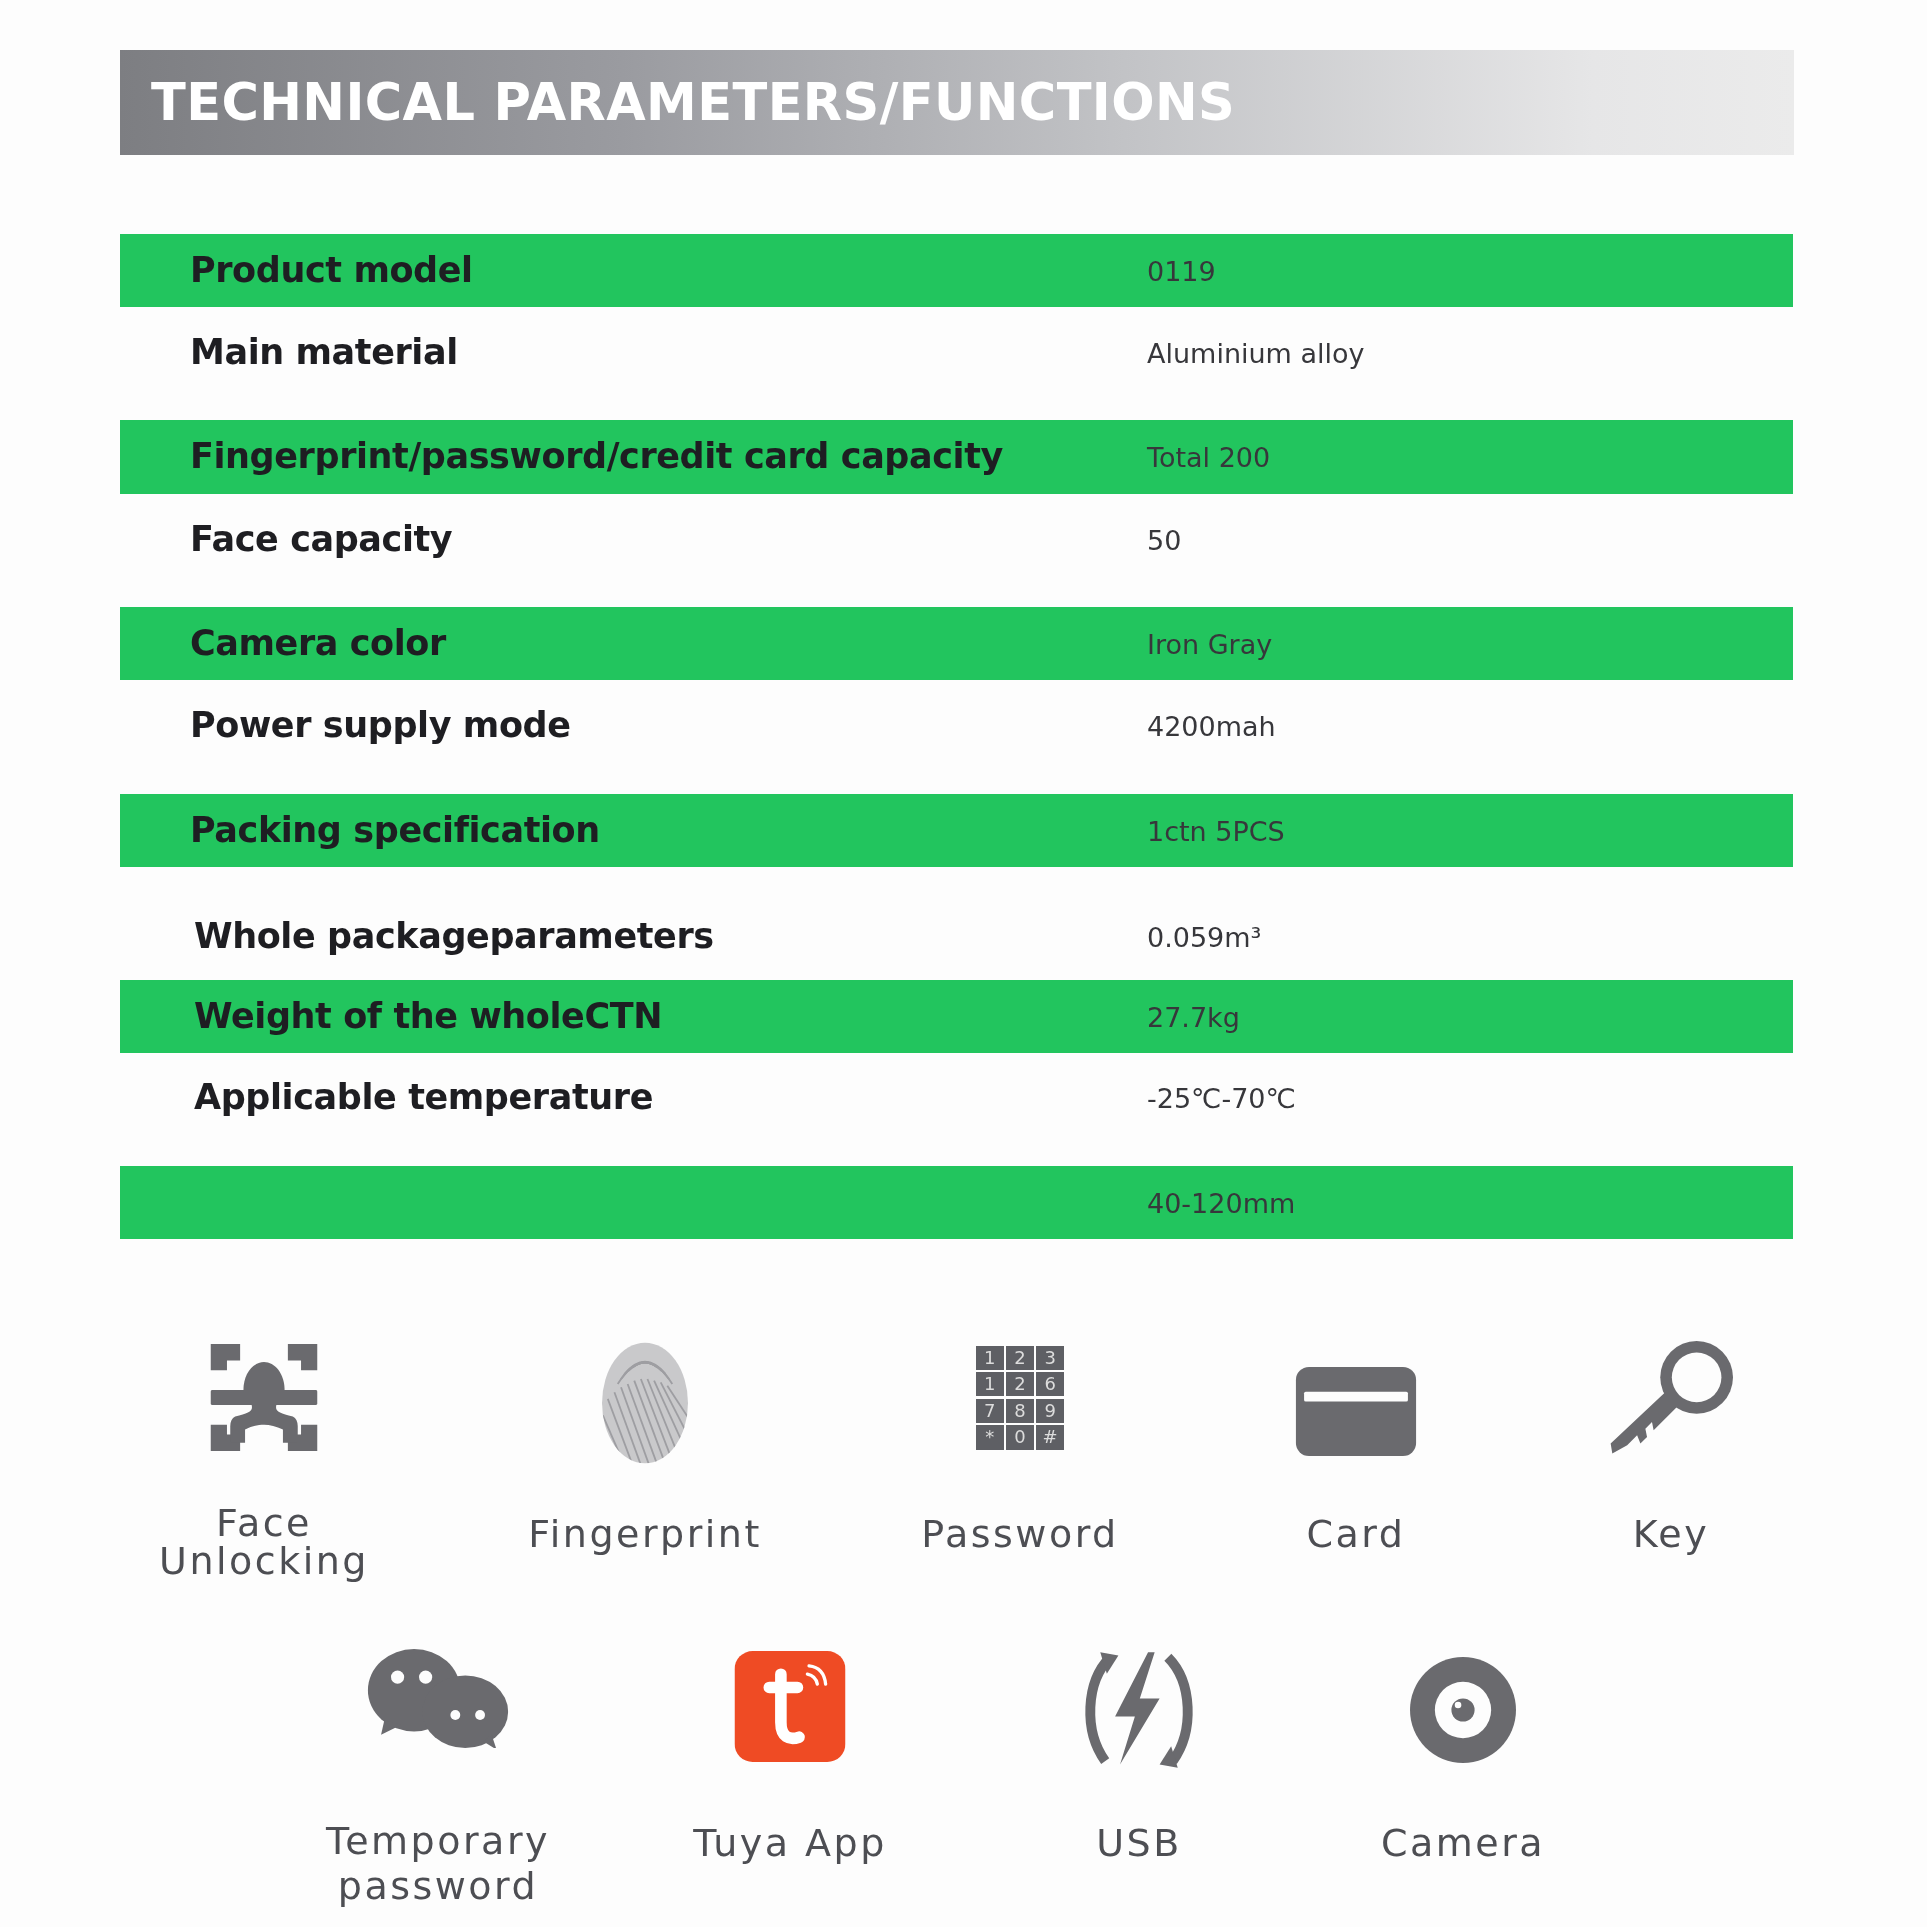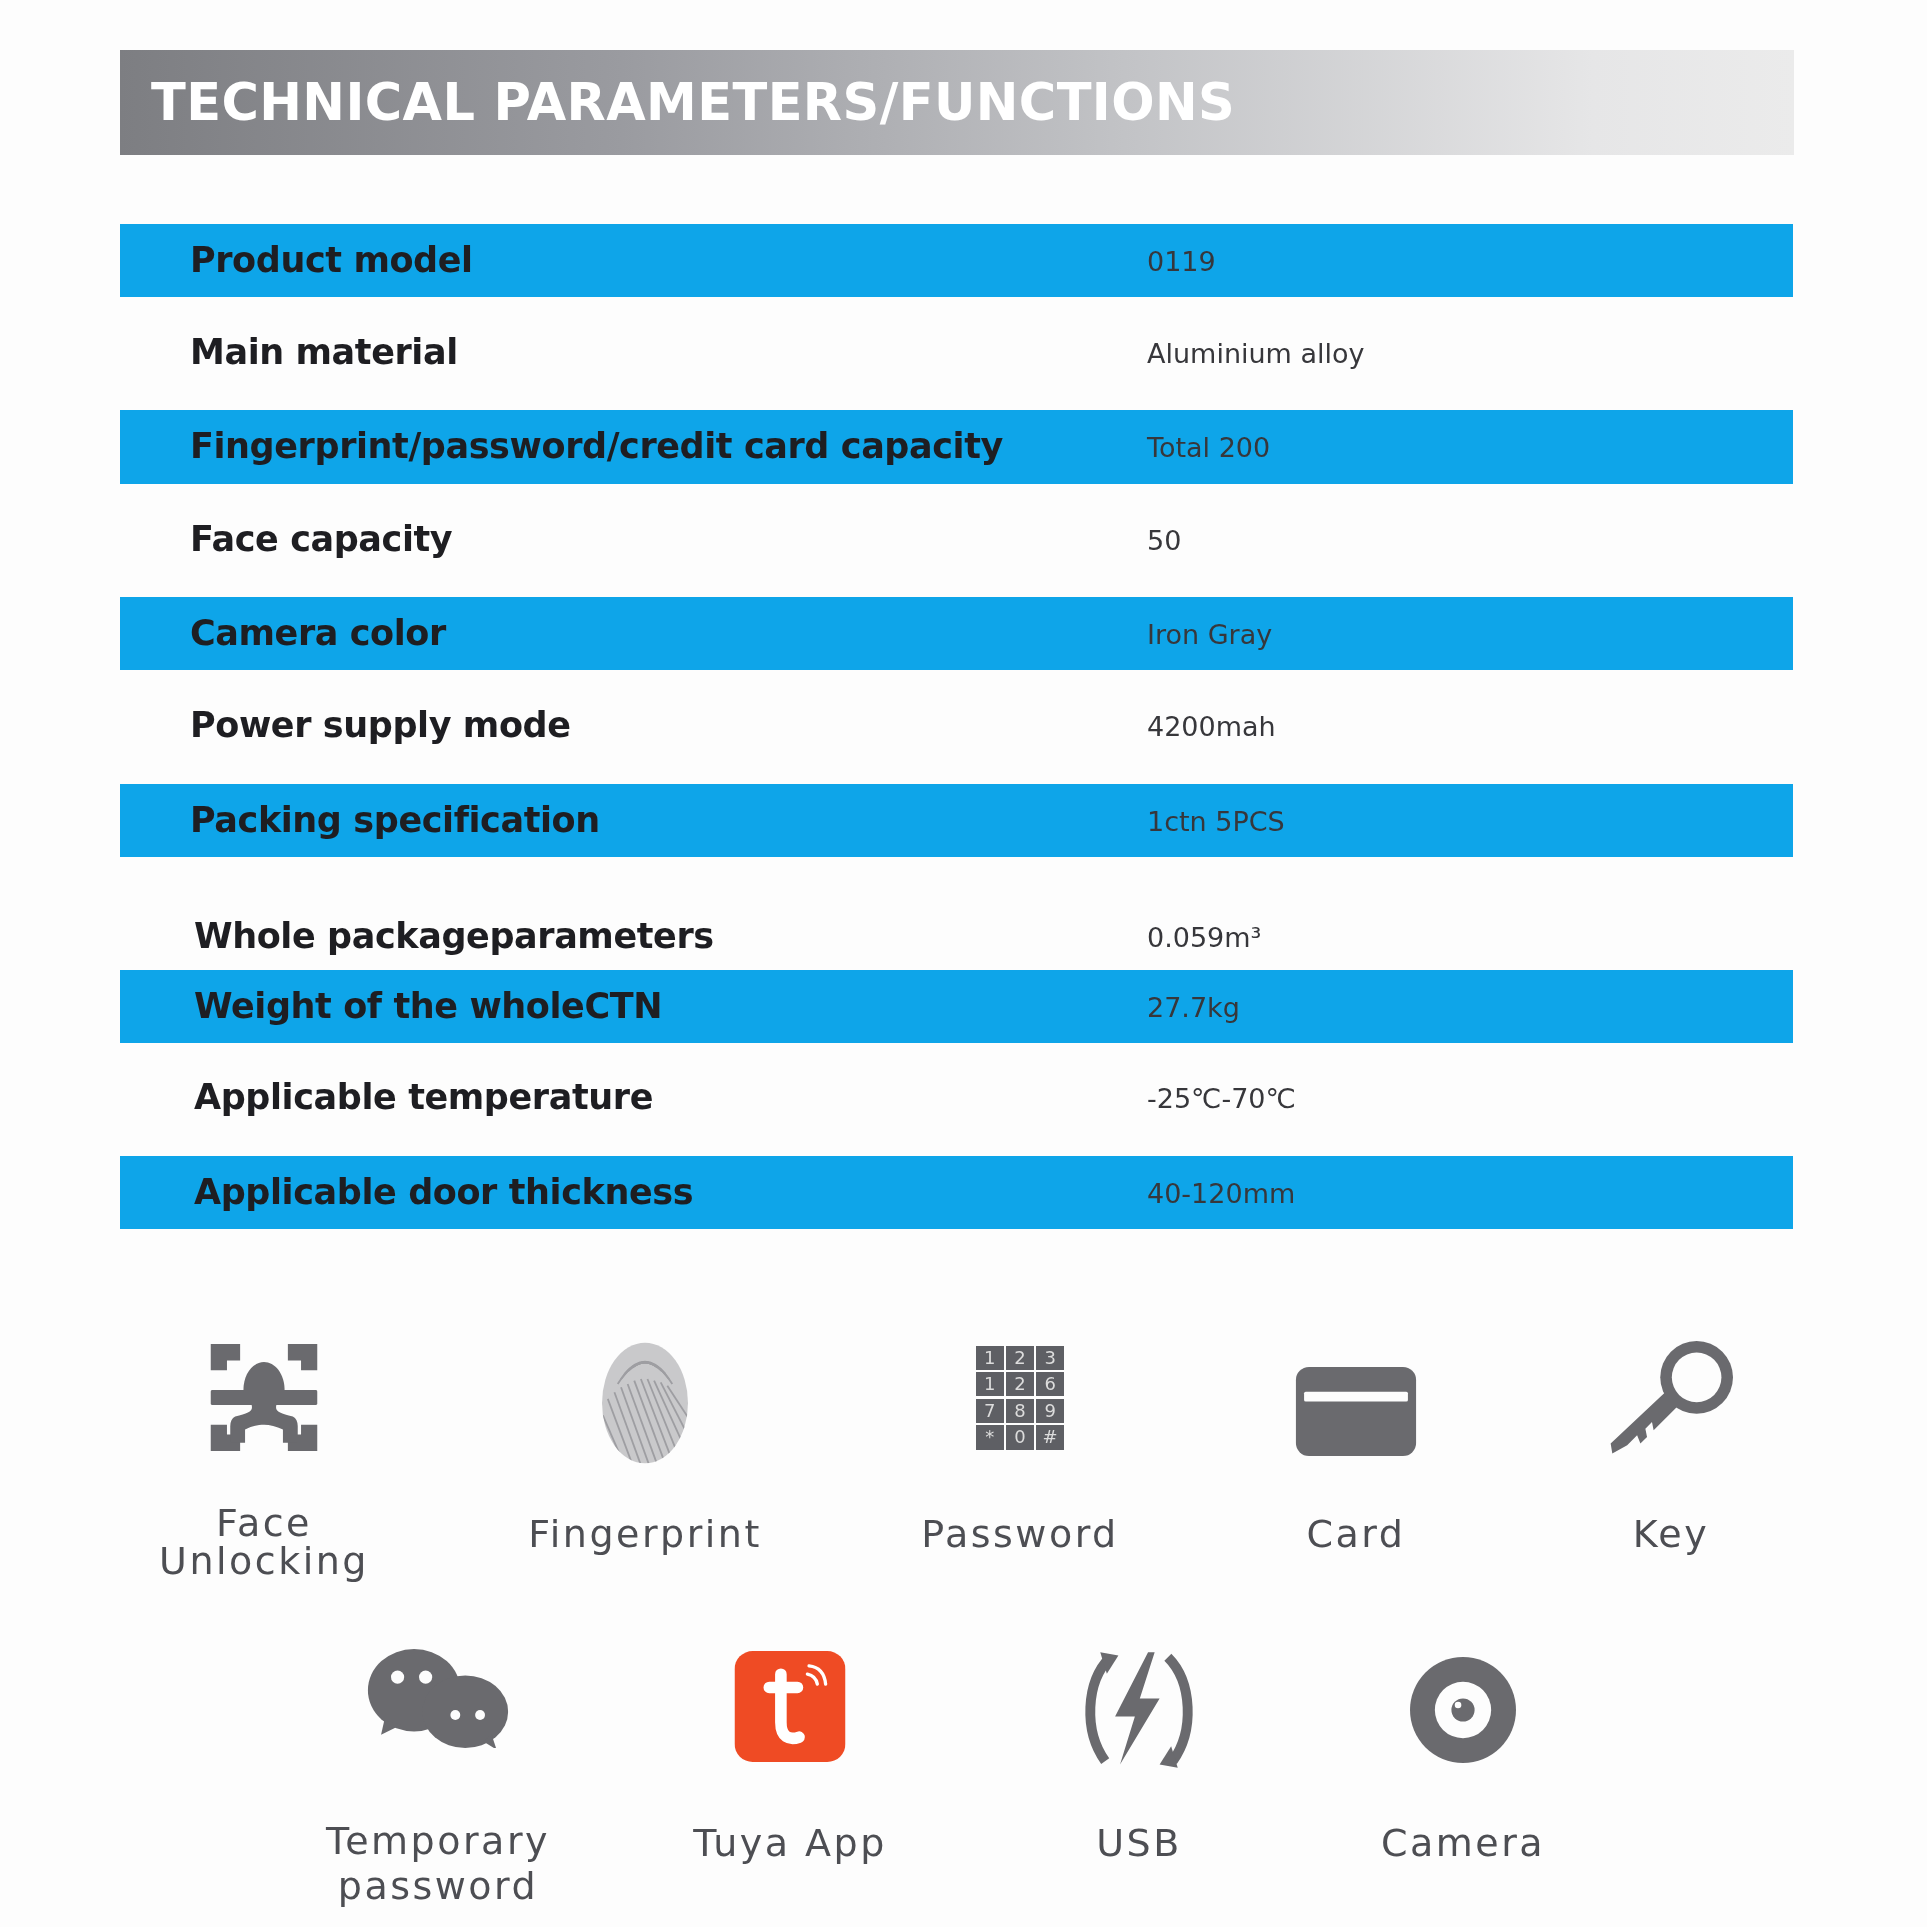--- a/index.html
+++ b/index.html
@@ -14,21 +14,21 @@
   }
   .header-title {
     position: absolute; left: 31px; top: 0; line-height: 105px;
     color: #ffffff; font-size: 51px; font-weight: bold; letter-spacing: 0.4px;
     font-family: "DejaVu Sans", sans-serif;
   }
   .spec-table { position: absolute; left: 120px; top: 224px; width: 1673px; }
   .spec-row {
     position: absolute; left: 0; width: 1673px; height: 73px;
   }
-  .spec-row.shaded { background: #0ea5e9; }
+  .spec-row.shaded { background: #22c55e; margin-top: 10px; }
   .spec-label {
     position: absolute; left: 70px; top: 0; line-height: 73px;
     font-size: 35px; font-weight: bold; color: #1e1e22;
     font-family: "DejaVu Sans", sans-serif; letter-spacing: -0.4px;
   }
   .spec-value {
     position: absolute; left: 1027px; top: 0; line-height: 76px;
     font-size: 27px; color: #37373b;
     font-family: "DejaVu Sans", sans-serif;
   }
@@ -94,21 +94,20 @@
   </div>
   <div class="spec-row shaded" style="top:746px">
     <div class="spec-label" style="left:74px">Weight of the wholeCTN</div>
     <div class="spec-value">27.7kg</div>
   </div>
   <div class="spec-row" style="top:837px">
     <div class="spec-label" style="left:74px">Applicable temperature</div>
     <div class="spec-value">-25℃-70℃</div>
   </div>
   <div class="spec-row shaded" style="top:932px">
-    <div class="spec-label" style="left:74px">Applicable door thickness</div>
     <div class="spec-value">40-120mm</div>
   </div>
 </div>
 
 <div class="feature" style="left:107px; top:1339px; height:248px">
   <svg class="icon" style="top:5px" width="107" height="107" viewBox="0 0 130 130">
     <g fill="#6a6a6e">
       <path d="M0 0 H36 V20 H20 V32 H0 Z"></path>
       <path d="M130 0 H94 V20 H110 V32 H130 Z"></path>
       <path d="M0 130 H36 V110 H20 V98 H0 Z"></path>

